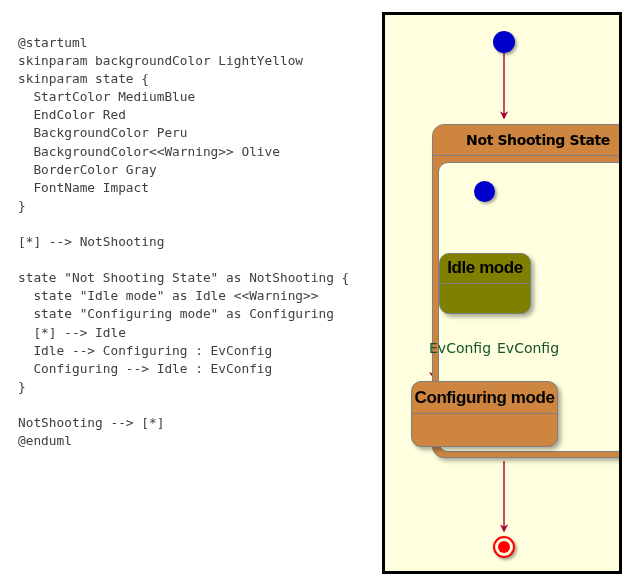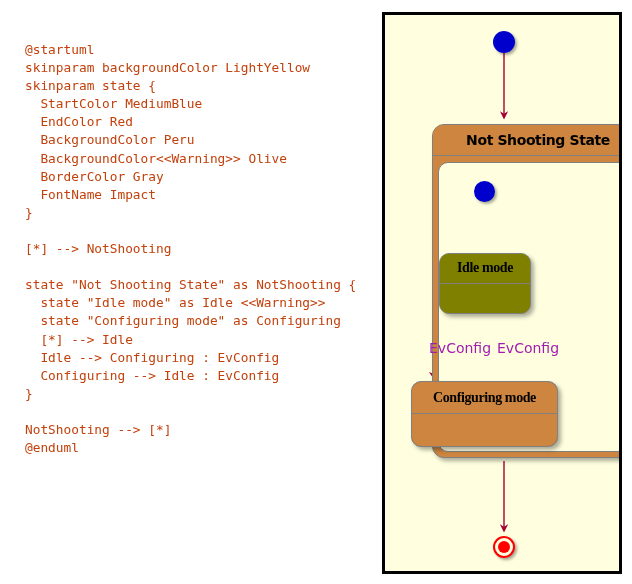--- a/index.html
+++ b/index.html
@@ -23,26 +23,26 @@
     left: 0;
     top: 0;
     width: 375px;
     height: 584px;
     background: #ffffff;
   }
   #code-listing {
     position: absolute;
     left: 13px;
     top: 29px;
-    margin: 12px;
+    margin: 5px;
     padding: 0;
     font-family: "DejaVu Sans Mono", "Liberation Mono", monospace;
     font-size: 12.8px;
     line-height: 18.1px;
-    color: #c2410c;
+    color: #404040;
     white-space: pre;
     letter-spacing: 0px;
   }
 
   
   #diagram-panel {
     position: absolute;
     left: 382px;
     top: 12px;
     width: 240px;
@@ -119,44 +119,44 @@
     border: 1px solid #808080;
     border-radius: 10px;
     box-shadow: 3px 3px 4px rgba(0,0,0,0.33);
     overflow: hidden;
   }
   .leaf-state-title {
     height: 50%;
     display: flex;
     align-items: center;
     justify-content: center;
-    font-family: Liberation Serif, serif;
+    font-family: Liberation Sans, sans-serif;
     font-weight: bold;
-    font-size: 14px;
+    font-size: 17px;
     letter-spacing: -0.4px;
     color: #000000;
     border-bottom: 1px solid #808080;
     white-space: nowrap;
   }
   .leaf-state-body { height: 50%; }
 
   #state-idle { background: #808000; }
   #state-idle .leaf-state-title { background: #808000; }
   #state-idle .leaf-state-body  { background: #808000; }
 
   #state-configuring { background: #737373; }
   #state-configuring .leaf-state-title { background: #CD853F; }
   #state-configuring .leaf-state-body  { background: #CD853F; }
 
   
   .edge-label {
     position: absolute;
     font-family: "DejaVu Sans", sans-serif;
     font-size: 14px;
-    color: #a21caf;
+    color: #14532d;
     white-space: nowrap;
   }
 
   svg.edges {
     position: absolute;
     left: 0;
     top: 0;
     width: 234px;
     height: 556px;
     pointer-events: none;

